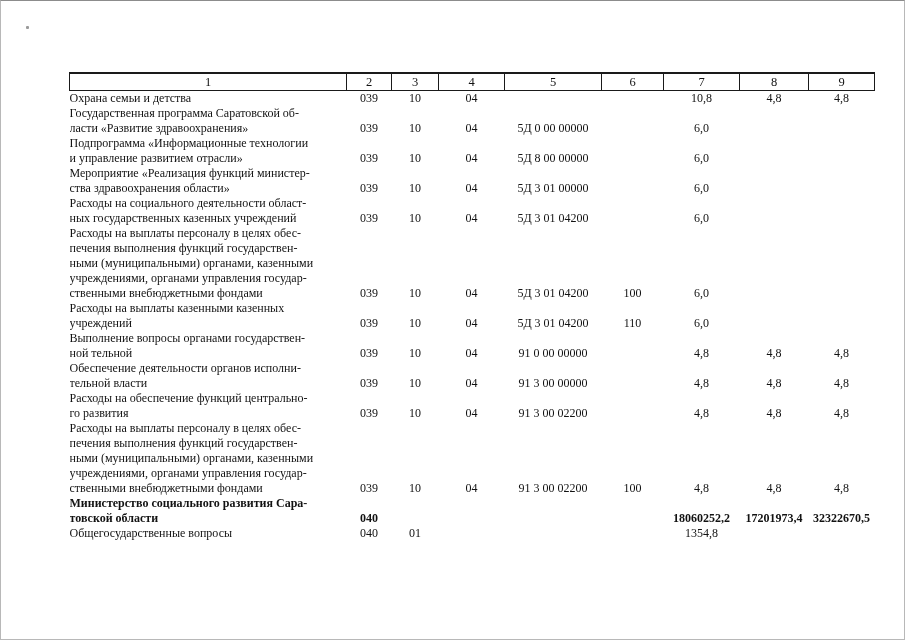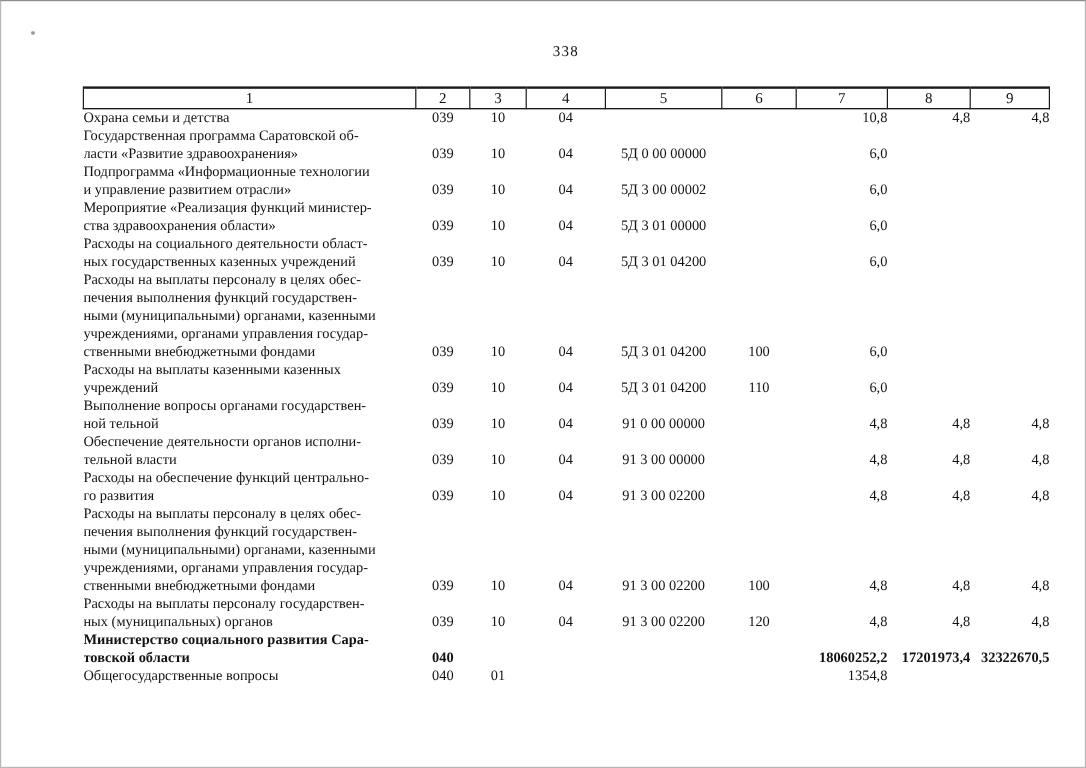--- a/index.html
+++ b/index.html
@@ -51,36 +51,35 @@
   }
   td.c1 { padding-left: 7px; padding-right: 3px; white-space: normal; }
   td.c1 .ln {
     height: 15px;
     overflow: hidden;
     text-align: justify;
   }
   
   td.c1 .ln.just::after { content: ""; display: inline-block; width: 100%; height: 0; }
   td.c2, td.c3, td.c4, td.c5, td.c6 { text-align: center; }
-  td.c7, td.c8, td.c9 { text-align: right; padding-right: 1px; }
+  td.c7, td.c8, td.c9 { text-align: center; padding-right: 1px; }
   tr.bold td { font-weight: bold; margin-left: 16px; }
   .speck {
     position: absolute;
     left: 25px; top: 25px;
     width: 3px; height: 3px;
     background: #9a9a9a;
     border-radius: 1px;
   }
 </style>
 </head>
 <body>
 
 <div class="page">
   <div class="speck"></div>
-  <div class="page-number">338</div>
 
   <table class="budget">
     <colgroup>
       <col style="width:277px">
         <col style="width:45px">
         <col style="width:47px">
       <col style="width:66px">
         <col style="width:97px">
         <col style="width:62px">
       <col style="width:76px">
@@ -129,21 +128,21 @@
           <td class="c9"></td>
         </tr>
         <tr>
           <td class="c1">
             <div class="ln just">Подпрограмма «Информационные технологии</div>
             <div class="ln">и управление развитием отрасли»</div>
           </td>
           <td class="c2">039</td>
           <td class="c3">10</td>
           <td class="c4">04</td>
-          <td class="c5">5Д 3 00 00002</td>
+          <td class="c5">5Д 8 00 00000</td>
           <td class="c6"></td>
           <td class="c7">6,0</td>
           <td class="c8"></td>
           <td class="c9"></td>
         </tr>
         <tr>
           <td class="c1">
             <div class="ln just">Мероприятие «Реализация функций министер-</div>
             <div class="ln">ства здравоохранения области»</div>
           </td>
@@ -253,34 +252,20 @@
           </td>
           <td class="c2">039</td>
           <td class="c3">10</td>
           <td class="c4">04</td>
           <td class="c5">91 3 00 02200</td>
           <td class="c6">100</td>
           <td class="c7">4,8</td>
           <td class="c8">4,8</td>
           <td class="c9">4,8</td>
         </tr>
-        <tr>
-          <td class="c1">
-            <div class="ln just">Расходы на выплаты персоналу государствен-</div>
-            <div class="ln">ных (муниципальных) органов</div>
-          </td>
-          <td class="c2">039</td>
-          <td class="c3">10</td>
-          <td class="c4">04</td>
-          <td class="c5">91 3 00 02200</td>
-          <td class="c6">120</td>
-          <td class="c7">4,8</td>
-          <td class="c8">4,8</td>
-          <td class="c9">4,8</td>
-        </tr>
         <tr class="bold">
           <td class="c1">
             <div class="ln just">Министерство социального развития Сара-</div>
             <div class="ln">товской области</div>
           </td>
           <td class="c2">040</td>
           <td class="c3"></td>
           <td class="c4"></td>
           <td class="c5"></td>
           <td class="c6"></td>

